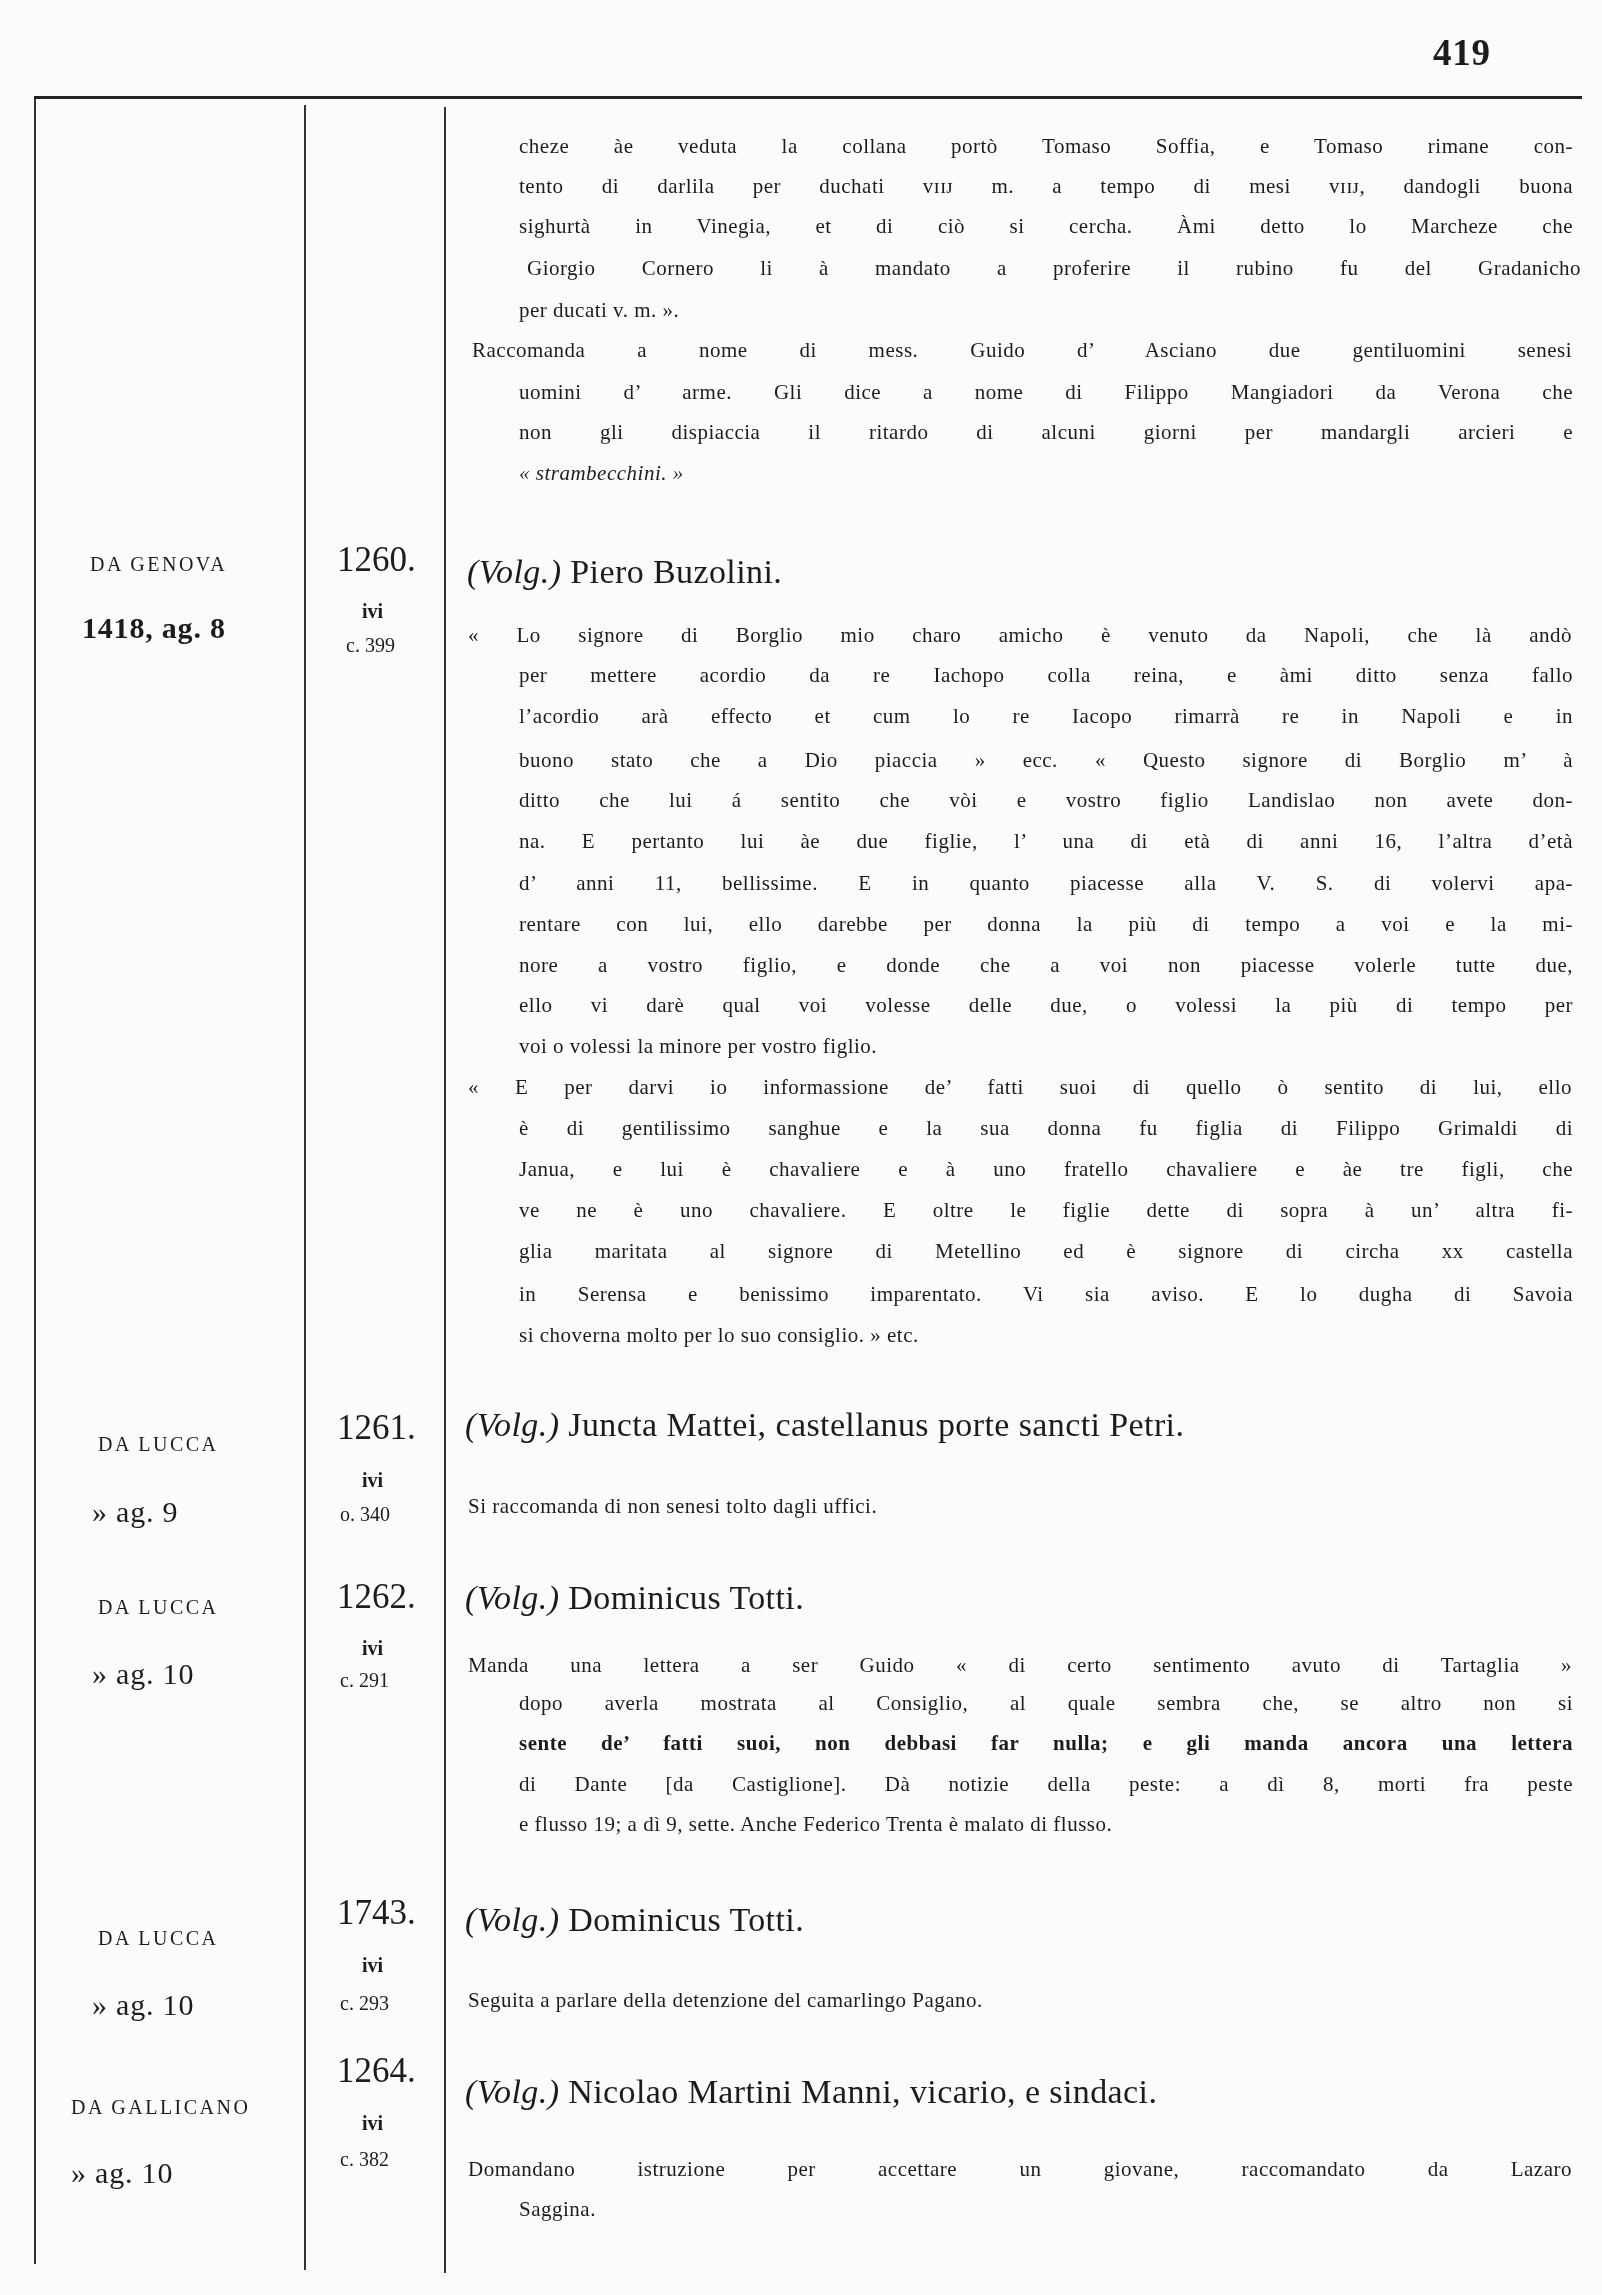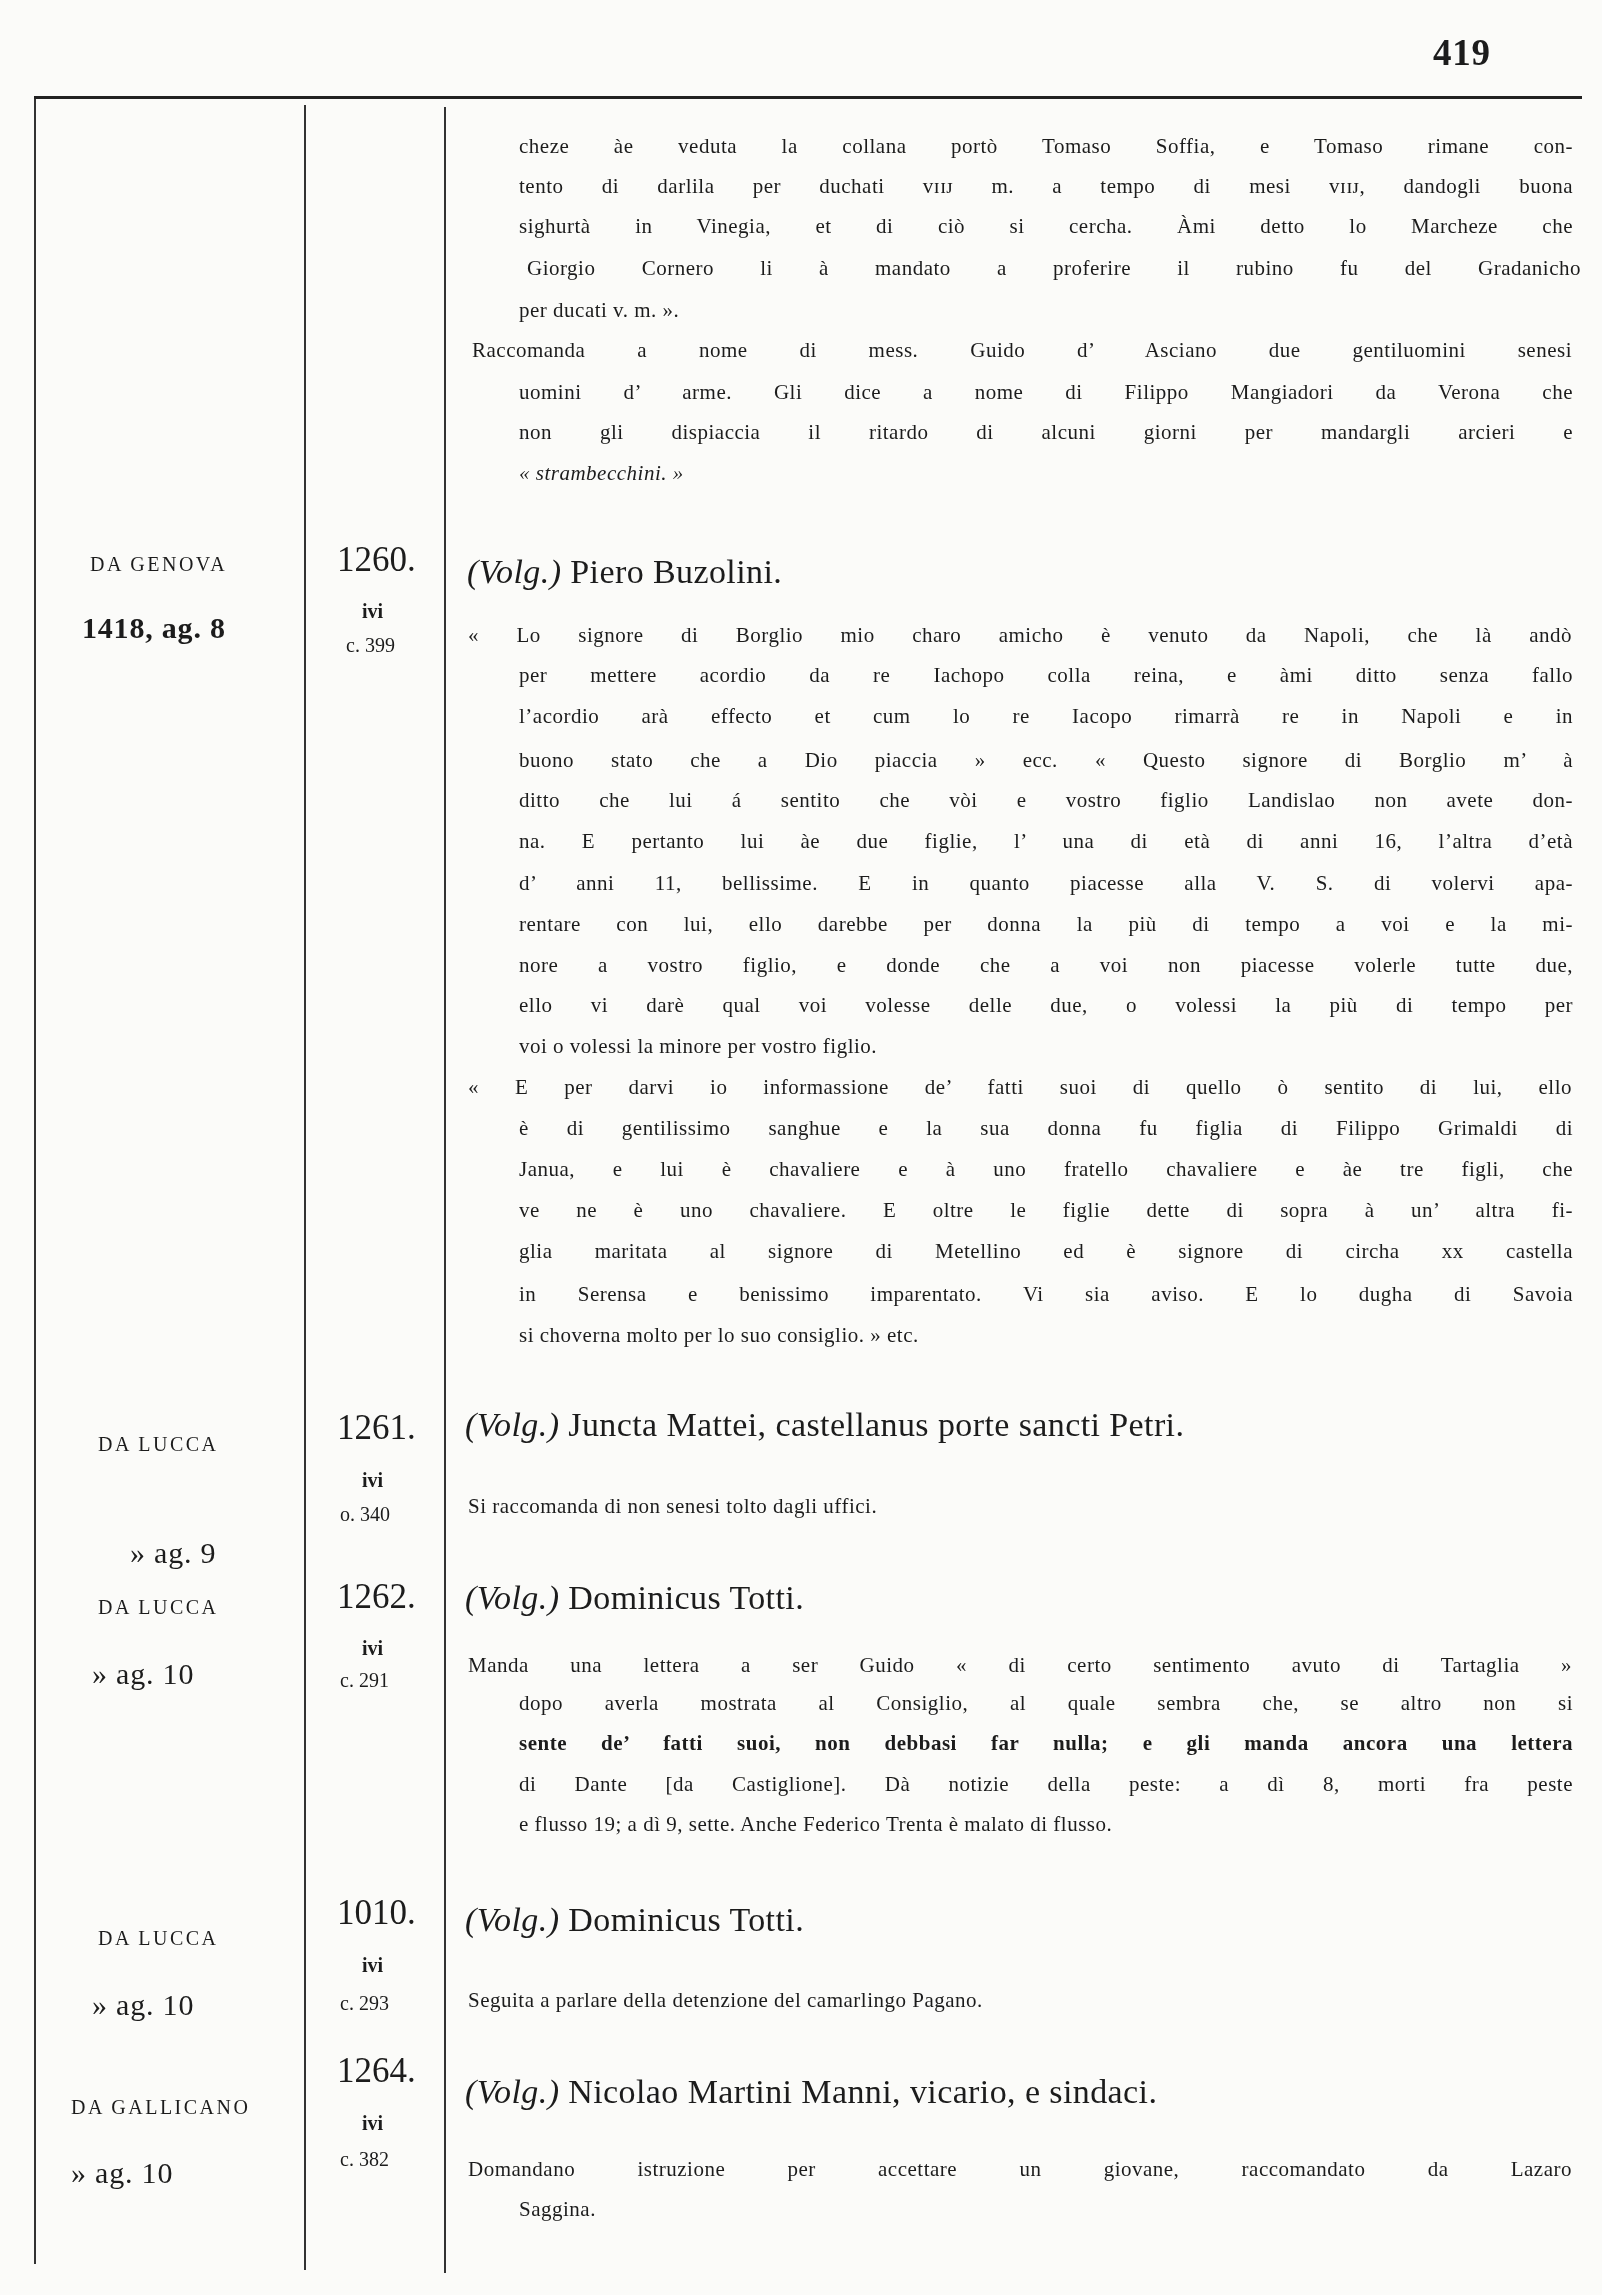--- a/index.html
+++ b/index.html
@@ -71,21 +71,21 @@
   <div class="line" style="left:519px;width:1054px;top:1118px;">è di gentilissimo sanghue e la sua donna fu figlia di Filippo Grimaldi di</div>
   <div class="line" style="left:519px;width:1054px;top:1159px;">Janua, e lui è chavaliere e à uno fratello chavaliere e àe tre figli, che</div>
   <div class="line" style="left:519px;width:1054px;top:1200px;">ve ne è uno chavaliere. E oltre le figlie dette di sopra à un’ altra fi-</div>
   <div class="line" style="left:519px;width:1054px;top:1241px;">glia maritata al signore di Metellino ed è signore di circha xx castella</div>
   <div class="line" style="left:519px;width:1054px;top:1284px;">in Serensa e benissimo imparentato. Vi sia aviso. E lo dugha di Savoia</div>
   <div class="line last" style="left:519px;top:1325px;">si choverna molto per lo suo consiglio. » etc.</div>
 </div>
 
 <div>
   <div class="label" style="left:98px;top:1434px;">DA LUCCA</div>
-  <div class="date" style="left:92px;top:1538px;margin-left:38px;">» ag. 9</div>
+  <div class="date" style="left:92px;top:1497px;">» ag. 9</div>
   <div class="num" style="left:337px;top:1410px;">1261.</div>
   <div class="ivi" style="left:362px;top:1470px;">ivi</div>
   <div class="ref" style="left:340px;top:1504px;">o. 340</div>
   <div class="head" style="left:465px;top:1408px;">
     <i>(Volg.)</i>
     <span>Juncta Mattei, castellanus porte sancti Petri.</span>
   </div>
   <div class="line last" style="left:468px;top:1496px;">Si raccomanda di non senesi tolto dagli uffici.</div>
 </div>
 
@@ -102,21 +102,21 @@
   <div class="line" style="left:468px;width:1104px;top:1655px;">Manda una lettera a ser Guido « di certo sentimento avuto di Tartaglia »</div>
   <div class="line" style="left:519px;width:1054px;top:1693px;">dopo averla mostrata al Consiglio, al quale sembra che, se altro non si</div>
   <div class="line" style="left:519px;width:1054px;top:1733px;font-weight:bold;">sente de’ fatti suoi, non debbasi far nulla; e gli manda ancora una lettera</div>
   <div class="line" style="left:519px;width:1054px;top:1774px;">di Dante [da Castiglione]. Dà notizie della peste: a dì 8, morti fra peste</div>
   <div class="line last" style="left:519px;top:1814px;">e flusso 19; a dì 9, sette. Anche Federico Trenta è malato di flusso.</div>
 </div>
 
 <div>
   <div class="label" style="left:98px;top:1928px;">DA LUCCA</div>
   <div class="date" style="left:92px;top:1990px;">» ag. 10</div>
-  <div class="num" style="left:337px;top:1895px;">1010.</div>
+  <div class="num" style="left:337px;top:1895px;">1743.</div>
   <div class="ivi" style="left:362px;top:1955px;">ivi</div>
   <div class="ref" style="left:340px;top:1993px;">c. 293</div>
   <div class="head" style="left:465px;top:1903px;">
     <i>(Volg.)</i>
     <span>Dominicus Totti.</span>
   </div>
   <div class="line last" style="left:468px;top:1990px;">Seguita a parlare della detenzione del camarlingo Pagano.</div>
 </div>
 
 <div>

